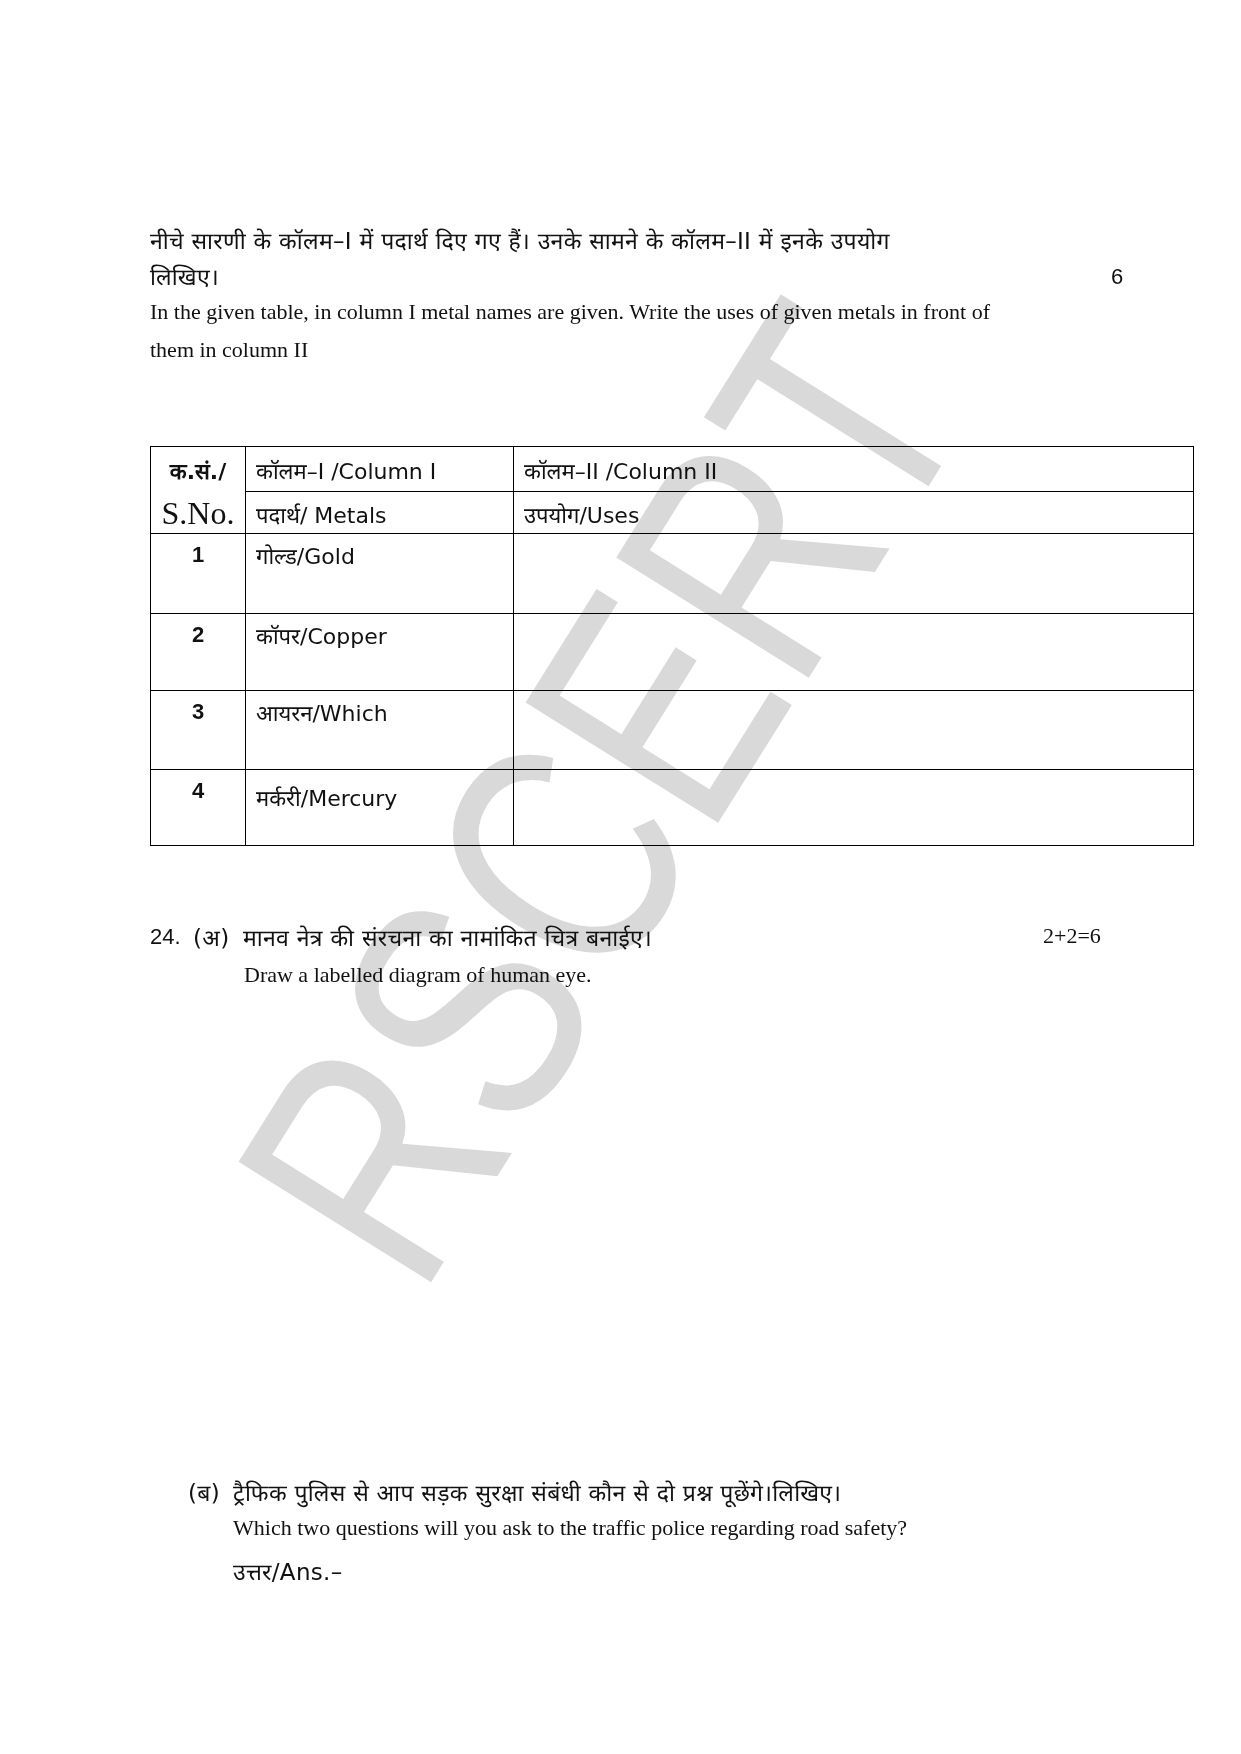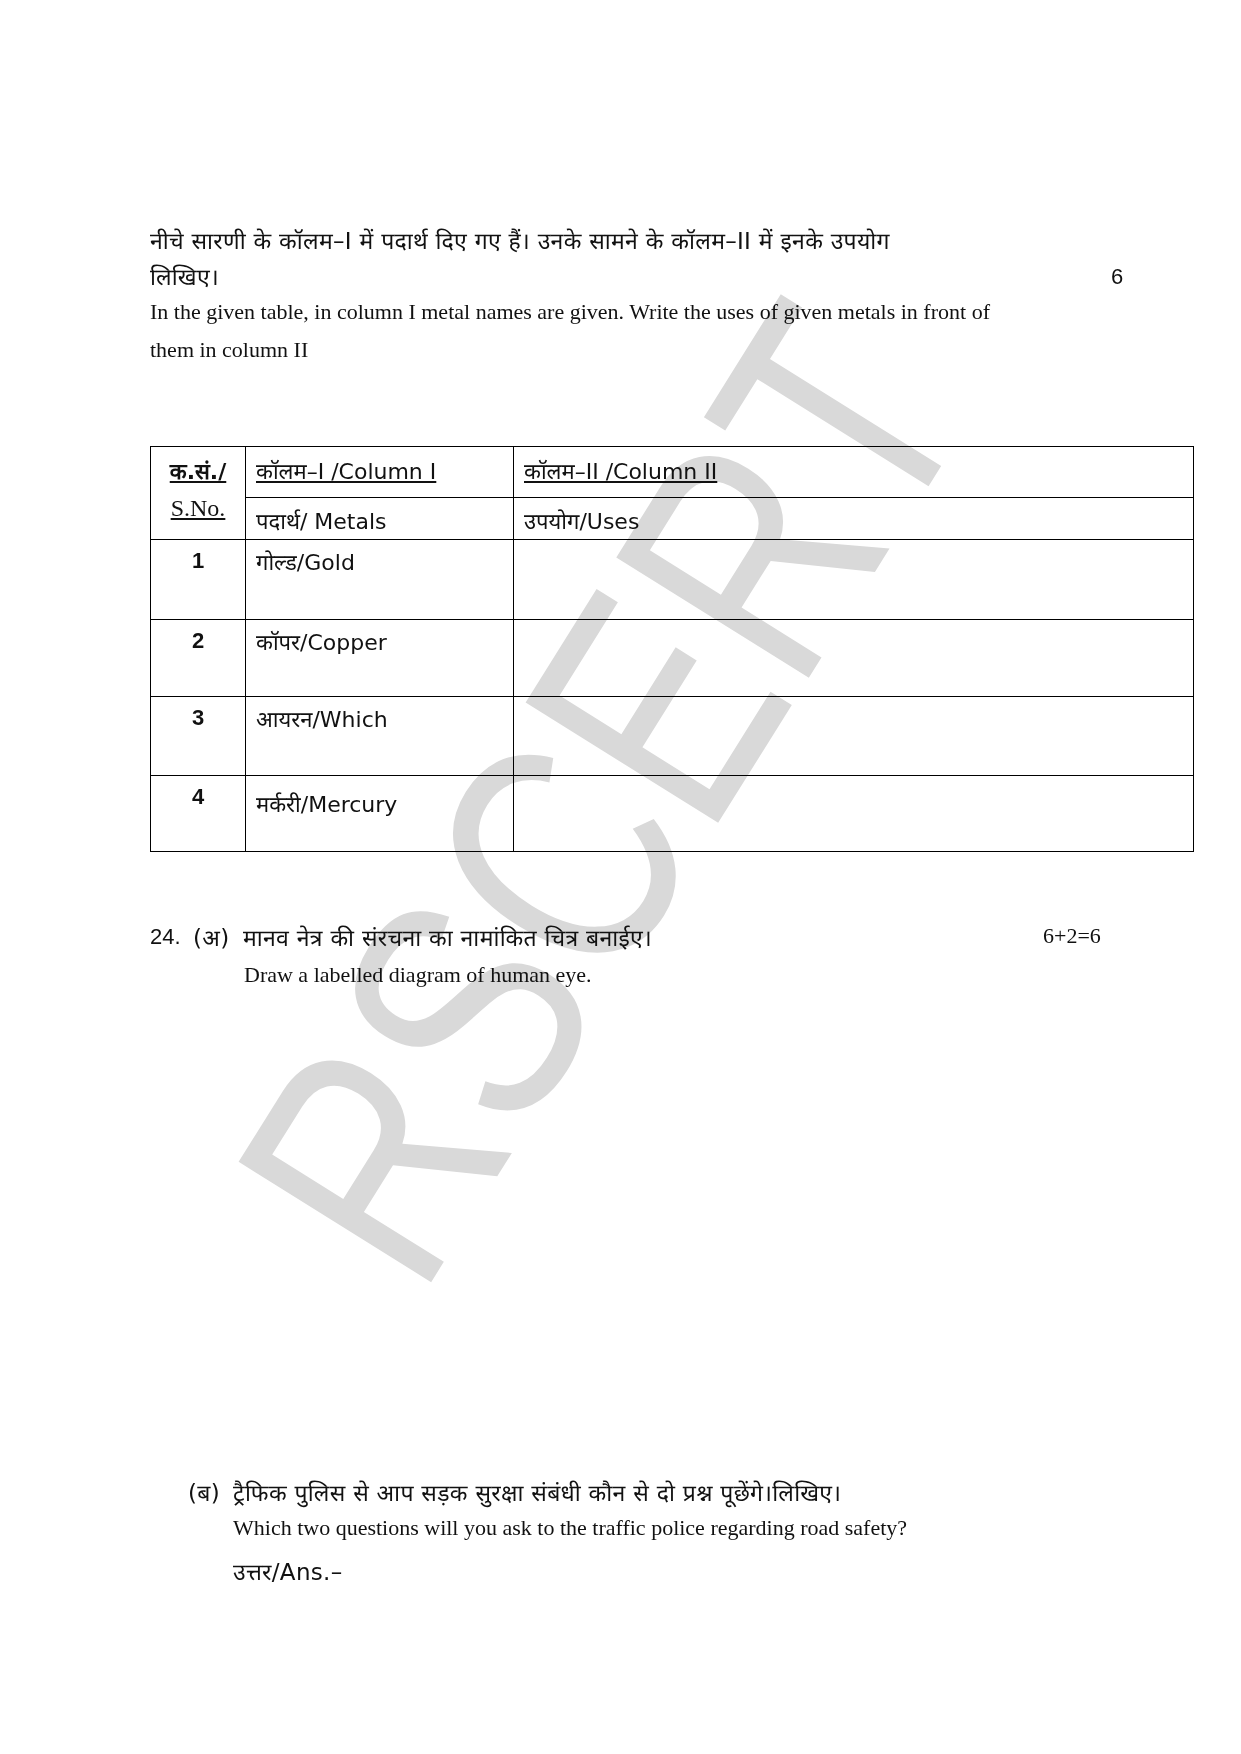--- a/index.html
+++ b/index.html
@@ -10,41 +10,41 @@
   .en { font-family:"Liberation Serif", serif; font-size:22px; }
   .sans { font-family:"Liberation Sans", sans-serif; font-size:22px; }
   .watermark { position:absolute; left:0; top:0; width:1241px; height:1754px; pointer-events:none; z-index:0; }
   .content { position:relative; z-index:1; }
   table.metals { position:absolute; left:150px; top:446px; width:1044px; border-collapse:collapse; }
   table.metals td { border:1.5px solid #000; vertical-align:top; padding:0; background:transparent; }
   .c1 { width:94px; text-align:center; }
   .c2 { width:257px; padding-left:10px !important; }
   .c3 { padding-left:10px !important; }
   .cell-hi { font-family:"DejaVu Sans", sans-serif; font-size:22px; }
-  .cell-en { font-family:"Liberation Serif", serif; font-size:24px; }
+  .cell-en { font-family:"Liberation Serif", serif; font-size:32px; }
   .sno { font-family:"Liberation Sans", sans-serif; font-weight:bold; font-size:22px; }
 </style>
 </head>
 <body>
 
 <svg class="watermark" viewBox="0 0 1241 1754" xmlns="http://www.w3.org/2000/svg">
   <text x="0" y="0" fill="#d9d9d9" font-family="Liberation Sans, sans-serif" font-size="330" font-weight="normal" transform="translate(420,1300) rotate(-58)" textLength="1050" lengthAdjust="spacingAndGlyphs">RSCERT</text>
 </svg>
 
 <div class="content">
 
   <div class="abs hi" style="left:150px; top:224px;">नीचे सारणी के कॉलम–I में पदार्थ दिए गए हैं। उनके सामने के कॉलम–II में इनके उपयोग</div>
   <div class="abs hi" style="left:150px; top:260px;">लिखिए।</div>
   <div class="abs sans" style="left:1111px; top:264px;">6</div>
   <div class="abs en" style="left:150px; top:299px;">In the given table, in column I metal names are given. Write the uses of given metals in front of</div>
   <div class="abs en" style="left:150px; top:337px;">them in column II</div>
 
   <table class="metals">
     <tbody>
-        <tr style="height:51px;text-decoration:underline;">
+        <tr style="height:45px;">
       <td class="c1" rowspan="2">
         <div class="cell-hi" style="font-weight:bold; margin-top:8px;">क.सं./</div>
         <div class="cell-en" style="margin-top:10px;">S.No.</div>
       </td>
       <td class="c2">
         <div class="cell-hi" style="margin-top:8px;">कॉलम–I  /Column I</div>
       </td>
       <td class="c3">
         <div class="cell-hi" style="margin-top:8px;">कॉलम–II /Column II</div>
       </td>
@@ -100,21 +100,21 @@
       <td class="c3">
             <div></div>
           </td>
     </tr>
   </tbody>
     </table>
 
   <div class="abs sans" style="left:150px; top:924px;">24.</div>
   <div class="abs hi" style="left:193px; top:921px;">(अ)</div>
   <div class="abs hi" style="left:243px; top:921px;">मानव नेत्र की संरचना का नामांकित चित्र बनाईए।</div>
-  <div class="abs en" style="left:1043px; top:923px;">6+2=6</div>
+  <div class="abs en" style="left:1043px; top:923px;">2+2=6</div>
   <div class="abs en" style="left:244px; top:962px;">Draw a labelled diagram of human eye.</div>
 
   <div class="abs" style="left:150px; top:1010px; width:1044px; height:440px;"></div>
 
   <div class="abs hi" style="left:188px; top:1476px;">(ब)</div>
   <div class="abs hi" style="left:233px; top:1476px;">ट्रैफिक पुलिस से आप सड़क सुरक्षा संबंधी कौन से दो प्रश्न पूछेंगे।लिखिए।</div>
   <div class="abs en" style="left:233px; top:1515px;">Which two questions will you ask to the traffic police regarding road safety?</div>
   <div class="abs hi" style="left:233px; top:1555px;">उत्तर/Ans.–</div>
 
   <div class="abs" style="left:233px; top:1595px; width:960px; height:120px;"></div>

